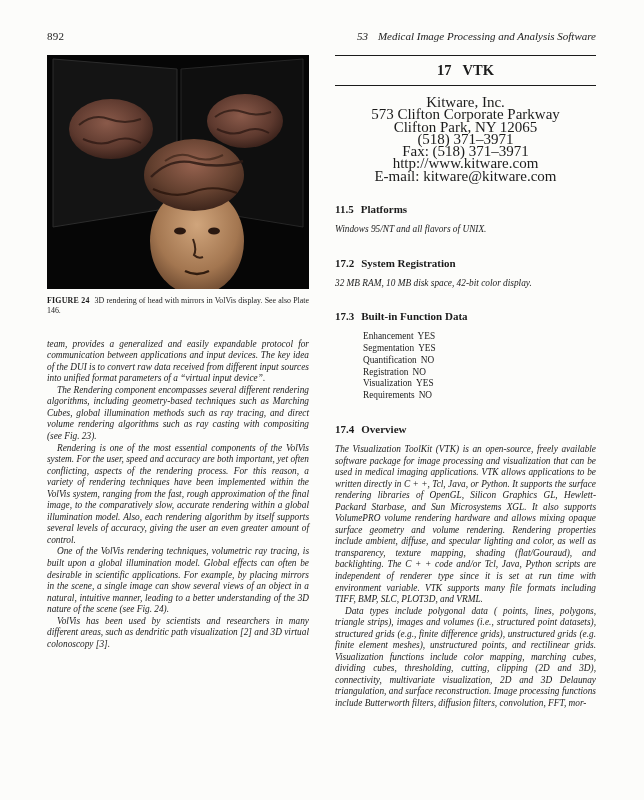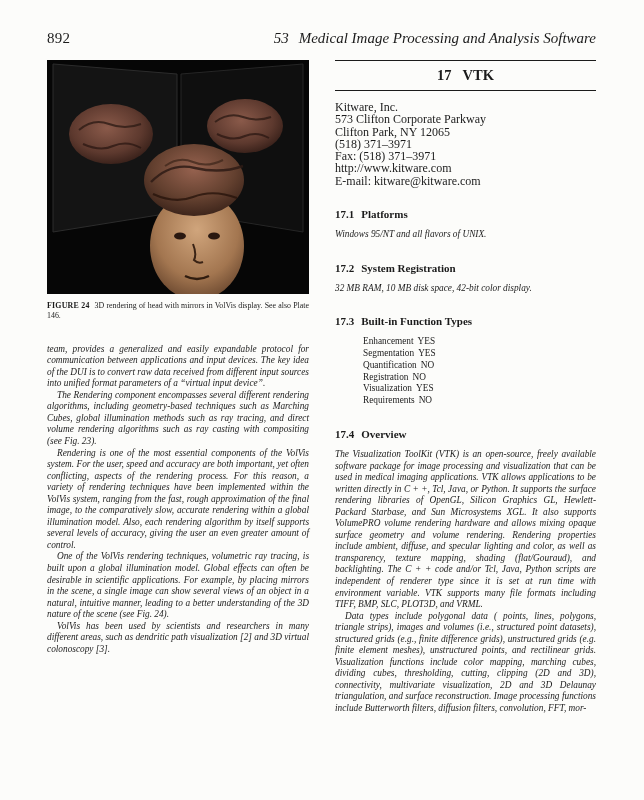--- a/index.html
+++ b/index.html
@@ -11,21 +11,21 @@
     margin: 0 auto;
     background: #fcfcfa;
     color: #1b1b1b;
     font-family: "Liberation Serif", "DejaVu Serif", serif;
     padding: 30px 48px 0 47px;
     overflow: hidden;
   }
   .page-header {
     display: flex;
     align-items: baseline;
-    font-size: 15px;
+    font-size: 11px;
     margin-bottom: 13px;
   }
   .page-num { font-style: normal; letter-spacing: 0.3px; }
   .running-head { margin-left: auto; font-style: italic; }
   .running-head .chnum { margin-right: 10px; }
 
   .columns { display: flex; gap: 26px; }
   .col-left  { width: 262px; }
   .col-right { width: 261px; }
 
@@ -53,21 +53,21 @@
     font-style: italic;
   }
   p.indent { text-indent: 10px; }
   .col-left p.first { margin-top: 23px; }
 
   
   .section-block { border-top: 1.2px solid #1b1b1b; border-bottom: 1.2px solid #1b1b1b; padding: 6px 0 7px 0; text-align: center; }
   h1.section-title { font-size: 14.5px; font-weight: bold; line-height: 16px; }
   h1.section-title .sec-num { margin-right: 11px; }
 
-  .contact { margin-top: 10px; font-size: 12px; line-height: 12.3px; }
+  .contact { margin-top: 10px; font-size: 15px; line-height: 12.3px; text-align: center; }
 
   h2.subsection {
     font-size: 11px;
     font-weight: bold;
     margin-top: 21px;
     margin-bottom: 9px;
     line-height: 12px;
   }
   h2.subsection .sub-num { margin-right: 7px; }
 
@@ -160,27 +160,27 @@
       <div class="contact">
         <div>Kitware, Inc.</div>
         <div>573 Clifton Corporate Parkway</div>
         <div>Clifton Park, NY 12065</div>
         <div>(518) 371–3971</div>
         <div>Fax: (518) 371–3971</div>
         <div>http://www.kitware.com</div>
         <div>E-mail: kitware@kitware.com</div>
       </div>
 
-      <h2 class="subsection"><span class="sub-num">17.1</span><span>Platforms</span></h2>
+      <h2 class="subsection"><span class="sub-num">11.5</span><span>Platforms</span></h2>
       <p class="body">Windows 95/NT and all flavors of UNIX.</p>
 
       <h2 class="subsection"><span class="sub-num">17.2</span><span>System Registration</span></h2>
       <p class="body">32 MB RAM, 10 MB disk space, 42-bit color display.</p>
 
-      <h2 class="subsection"><span class="sub-num">17.3</span><span>Built-in Function Types</span></h2>
+      <h2 class="subsection"><span class="sub-num">17.3</span><span>Built-in Function Data</span></h2>
       <div class="func-list">
         <div class="func-row"><span class="func-name">Enhancement</span><span>YES</span></div>
         <div class="func-row"><span class="func-name">Segmentation</span><span>YES</span></div>
         <div class="func-row"><span class="func-name">Quantification</span><span>NO</span></div>
         <div class="func-row"><span class="func-name">Registration</span><span>NO</span></div>
         <div class="func-row"><span class="func-name">Visualization</span><span>YES</span></div>
         <div class="func-row"><span class="func-name">Requirements</span><span>NO</span></div>
       </div>
 
       <h2 class="subsection"><span class="sub-num">17.4</span><span>Overview</span></h2>

